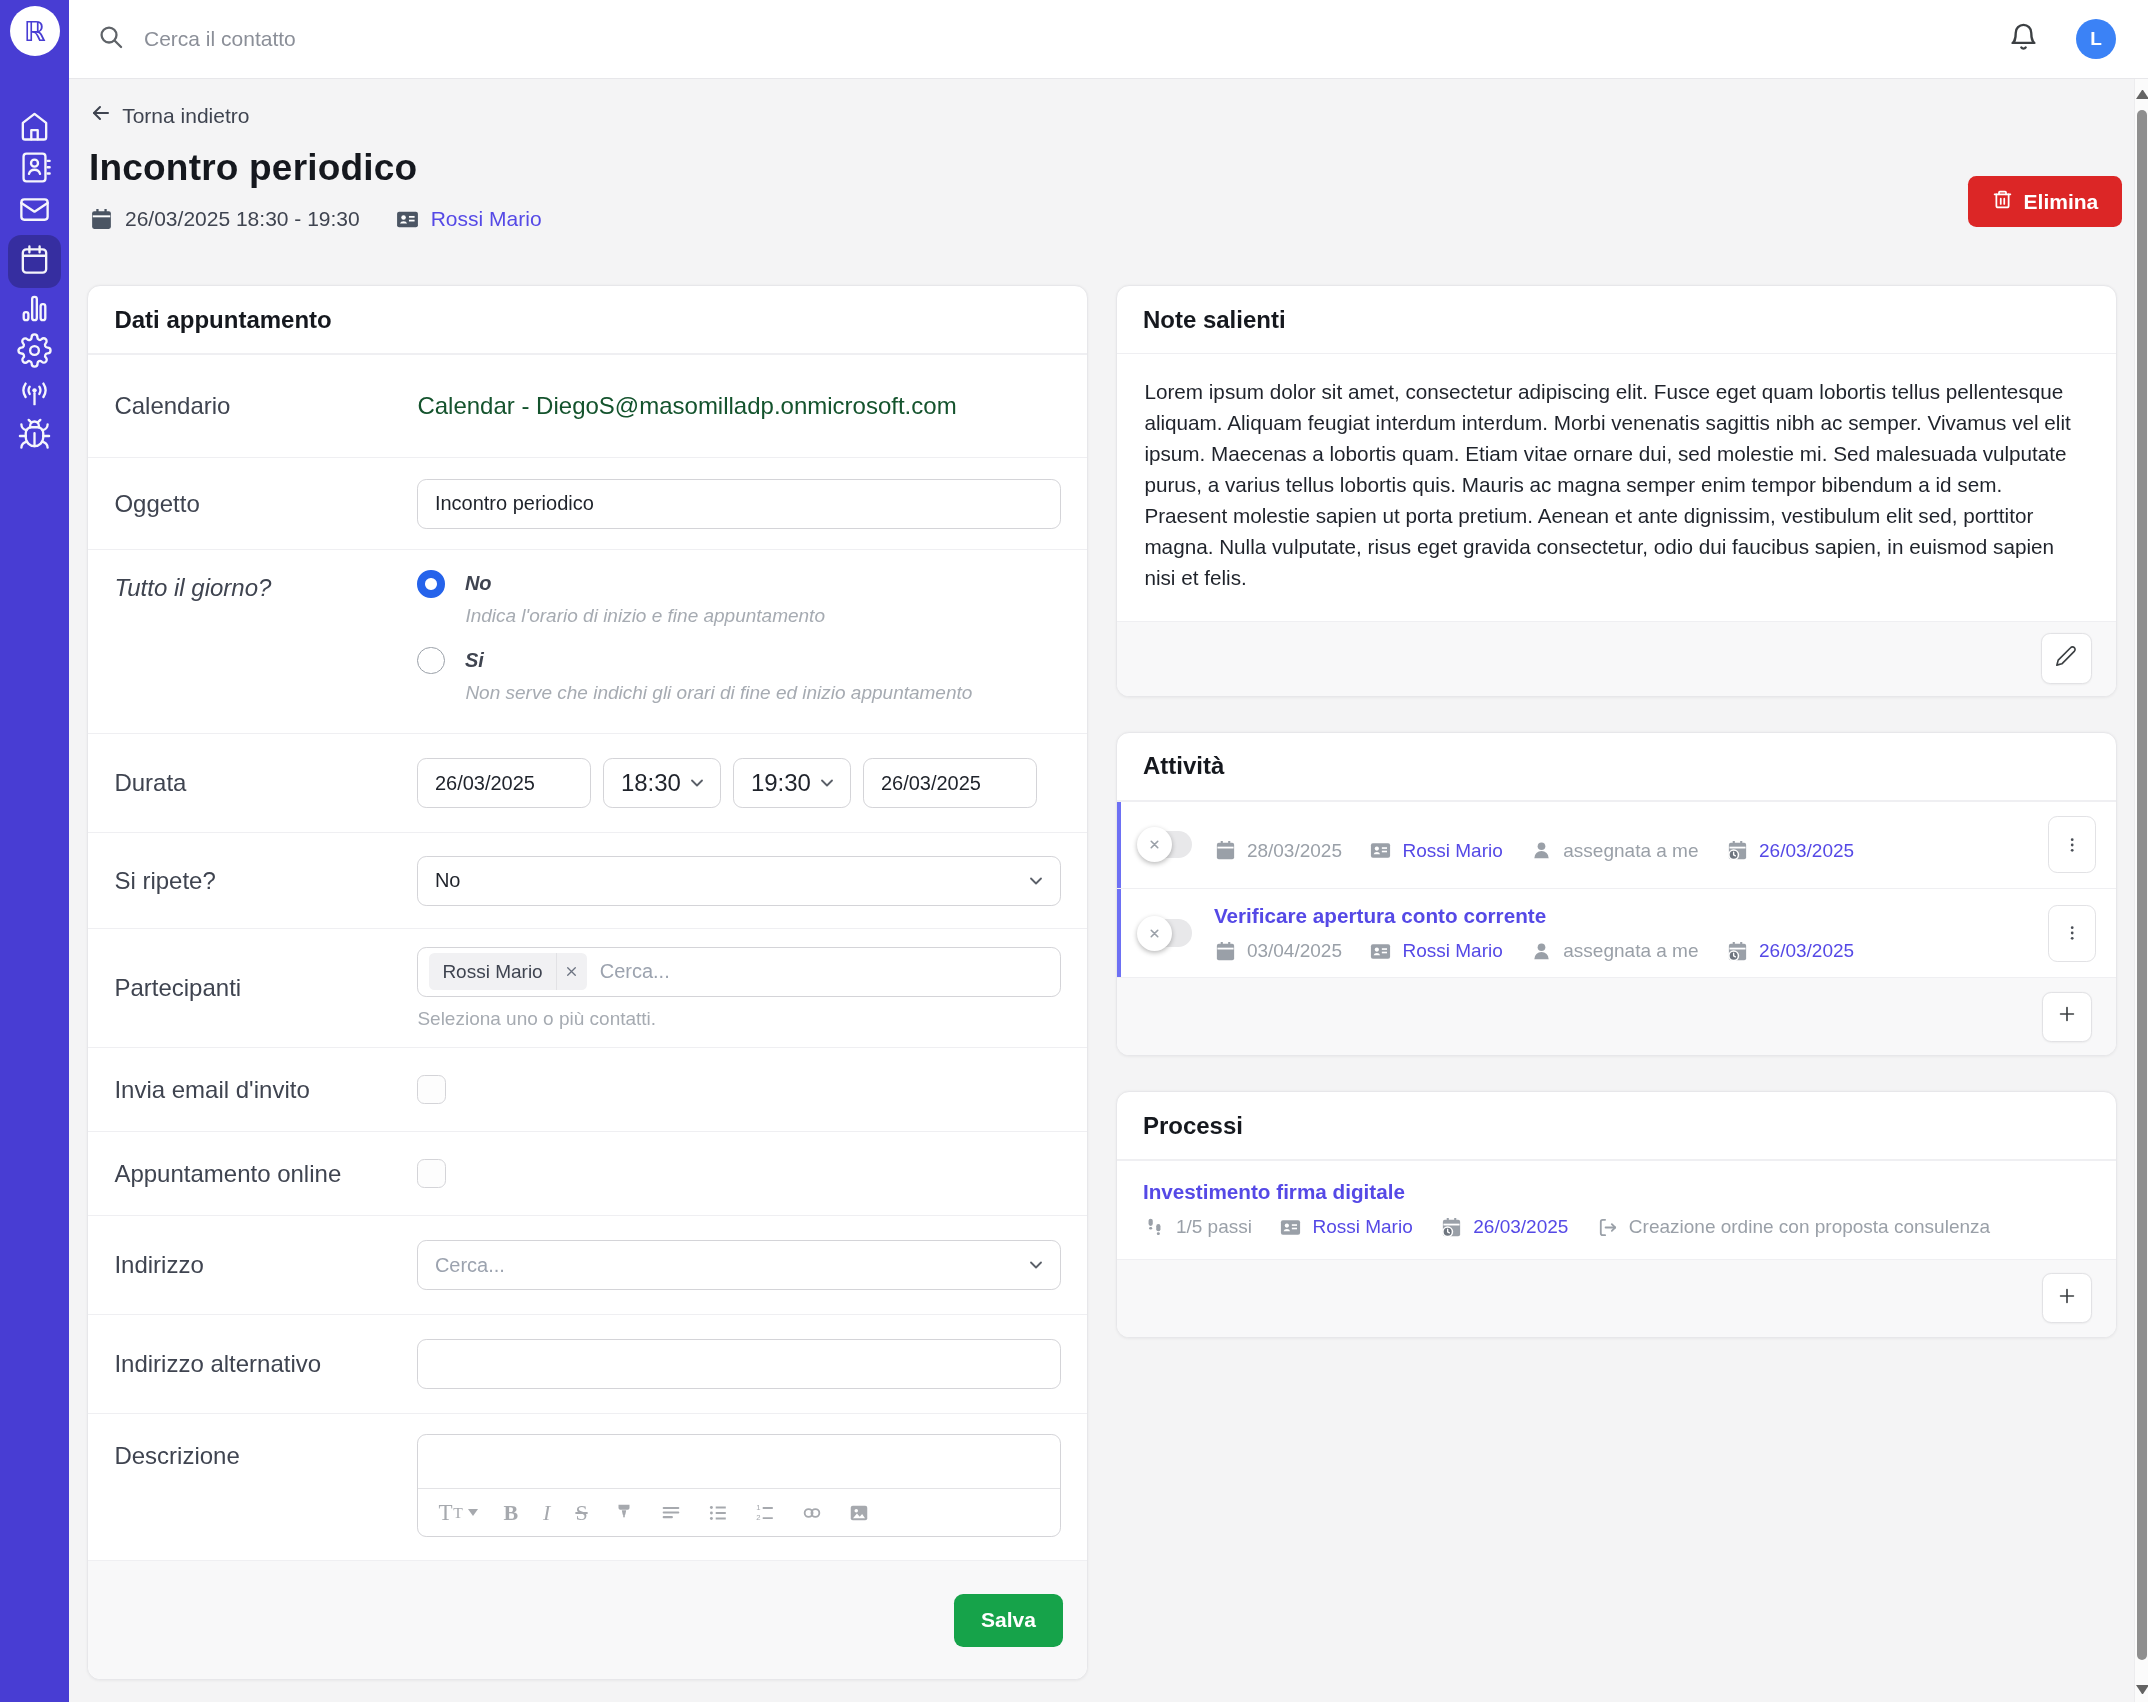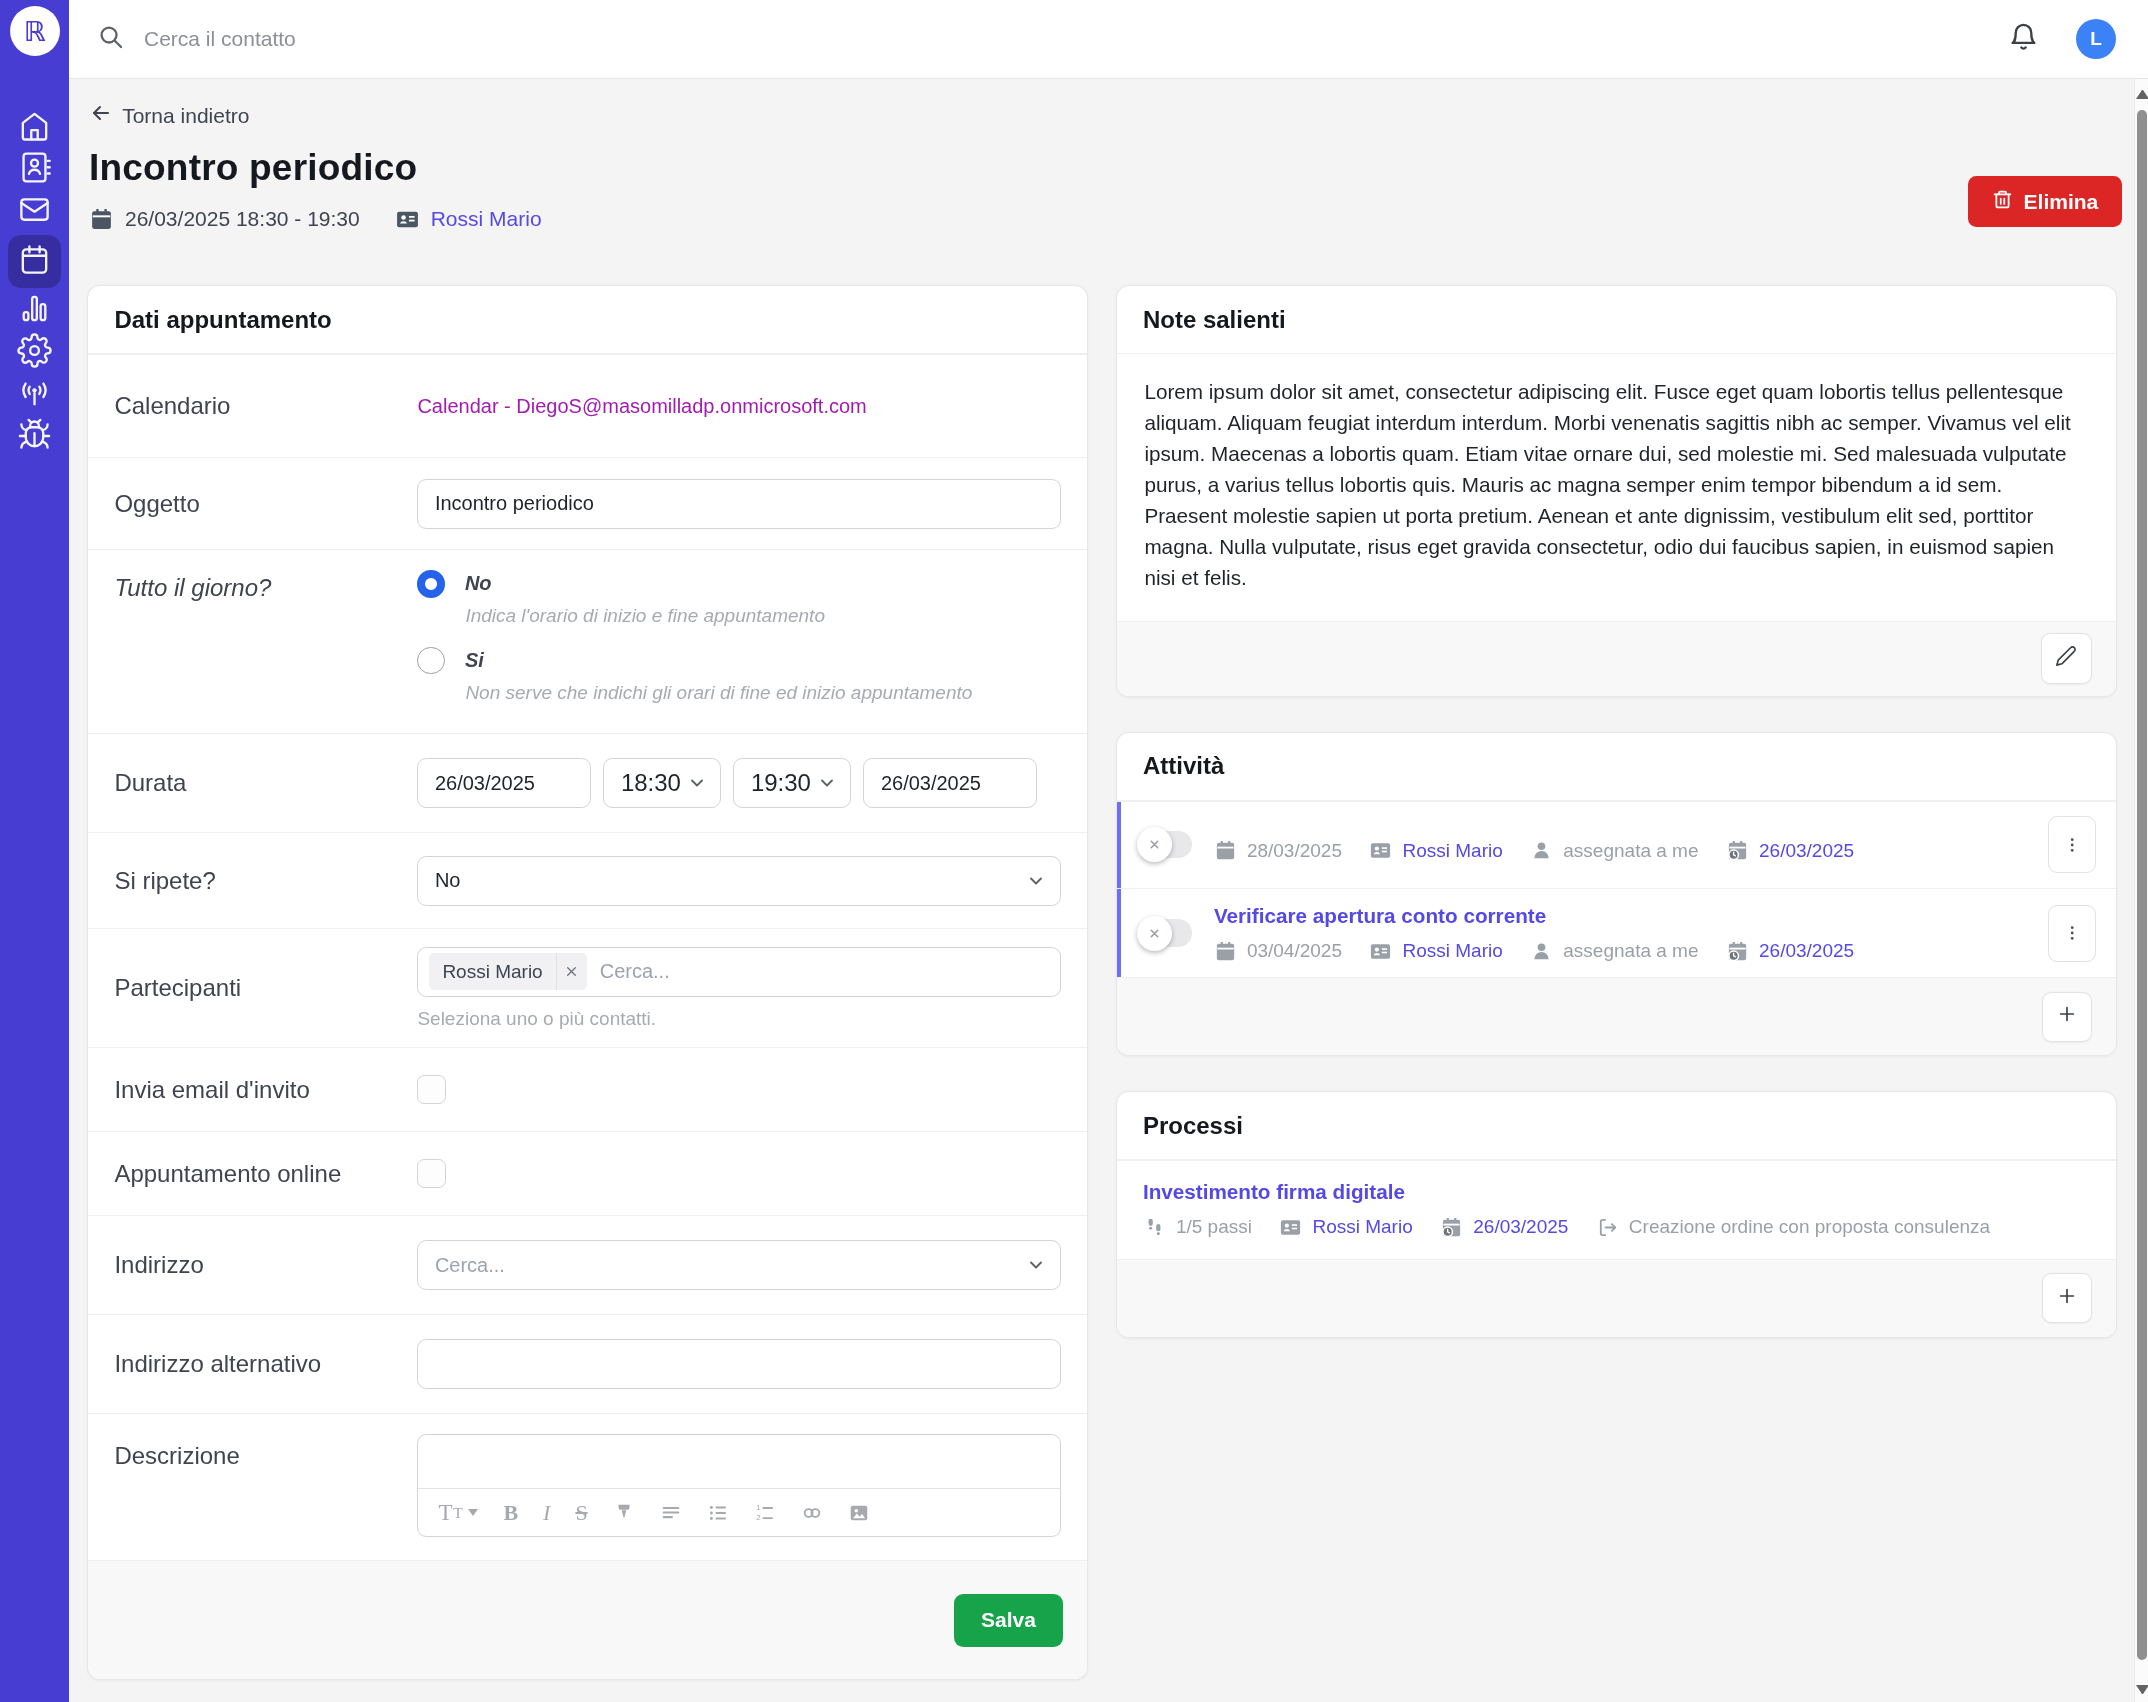--- a/index.html
+++ b/index.html
@@ -62,21 +62,21 @@
   .row-ripete { height:96px; }
   .row-partecipanti { height:119px; }
   .row-check { height:84px; }
   .row-indirizzo { height:99px; }
   .row-indalt { height:99px; }
   .row-descr { height:147px; align-items:flex-start; }
   .row-descr .flabel { padding-top:27.5px; }
   .form-footer { height:119px; border-bottom-left-radius:13px; border-bottom-right-radius:13px; }
 
   .text-input { width:100%; height:50px; border:0.9px solid #d4d4d8; border-radius:9.2px; padding:0 16.5px; font-size:20px; color:#1f232b; font-family:"Liberation Sans", sans-serif; outline:none; background:#fff; }
-  .static-value { font-size:20px; color:#a21caf; }
+  .static-value { font-size:24px; color:#14532d; }
 
   .radio-group { padding-top:20px; }
   .radio-line { display:flex; align-items:center; gap:20px; }
   .radio { width:27.5px; height:27.5px; border-radius:50%; flex-shrink:0; }
   .radio.sel { background:#fff; border:8.3px solid #2563eb; }
   .radio.unsel { border:1.8px solid #9aa0a8; }
   .radio-label { font-size:20px; font-weight:600; color:#3f4450; }
   .radio-help { margin:7.3px 0 20px 48px; font-size:19px; color:#a6abb2; }
 
   .durata-wrap { display:flex; gap:12px; }

